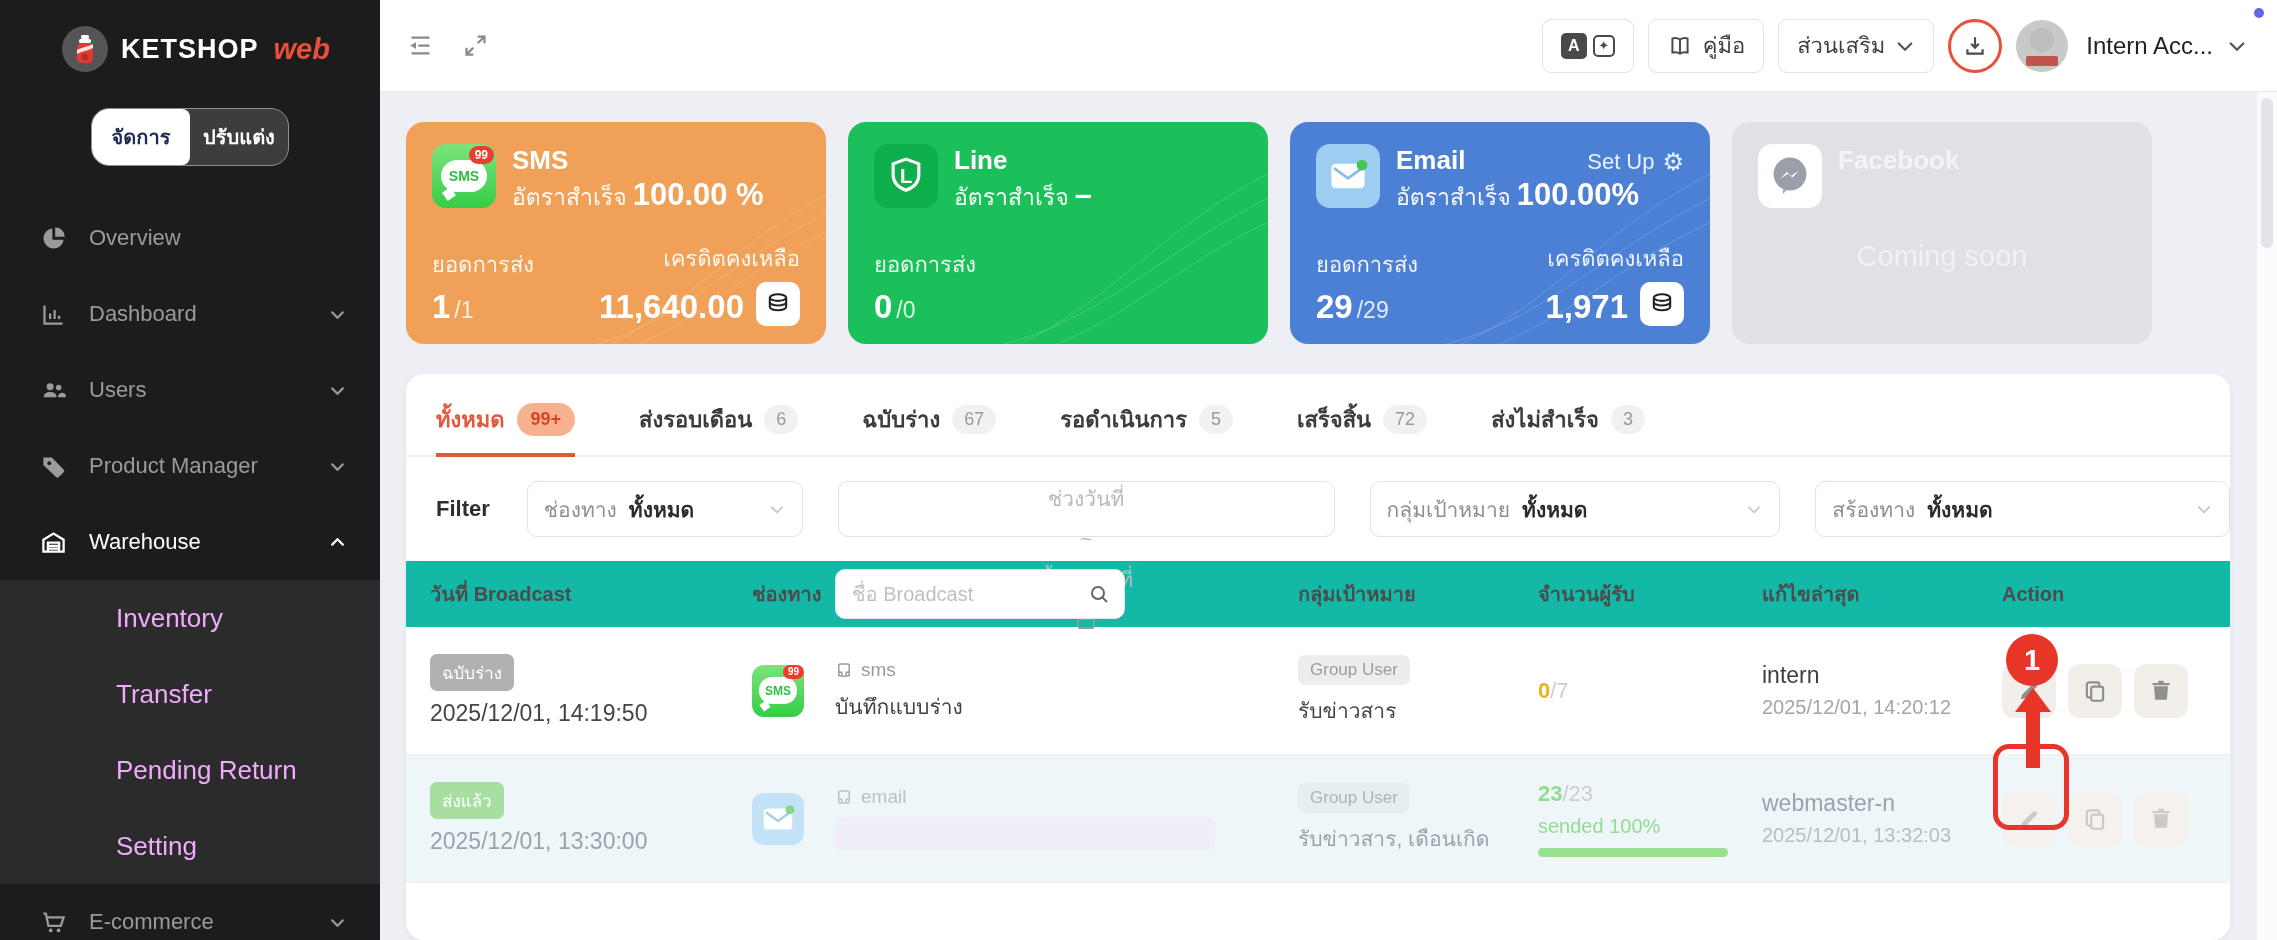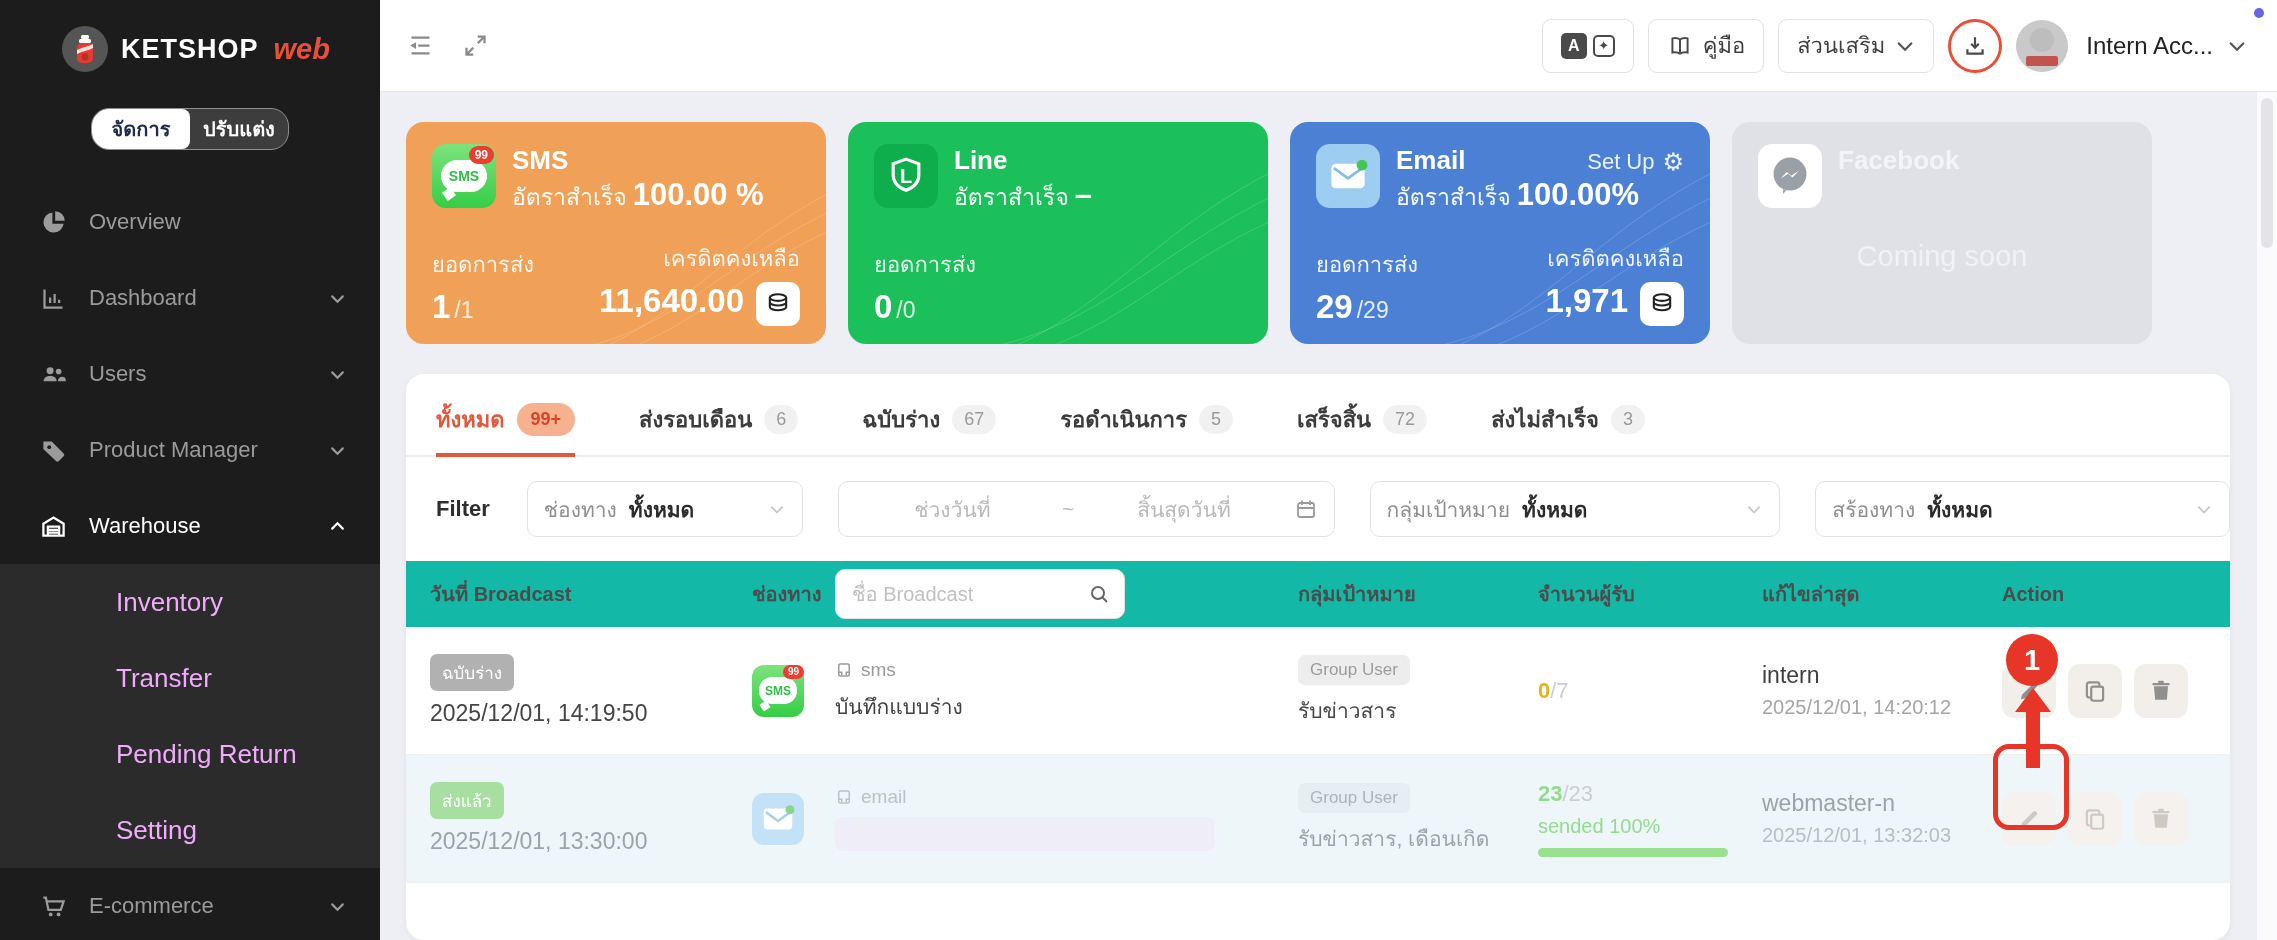--- a/index.html
+++ b/index.html
@@ -9,21 +9,21 @@
     background:#edeff4; color:#333; position:relative;
   }
   svg { display:block; }
 
   
   .sidebar { position:absolute; left:0; top:0; width:380px; height:940px; background:#1c1c1c; color:#9b9b9b; z-index:5; }
   .logo-row { display:flex; align-items:center; gap:13px; padding:26px 0 0 62px; }
   .logo-circle { width:46px; height:46px; border-radius:50%; background:#555; display:flex; align-items:center; justify-content:center; flex:0 0 auto; }
   .brand-name { color:#fff; font-weight:800; font-size:27px; letter-spacing:1px; }
   .brand-suffix { color:#e8503a; font-weight:800; font-style:italic; font-size:29px; margin-left:2px; }
-  .mode-toggle { width:198px; height:42px; margin:36px auto 0; border:1.5px solid #8f8f8f; border-radius:18px; display:flex; overflow:hidden; background:#3d3d3d; }
+  .mode-toggle { width:198px; height:58px; margin:36px auto 0; border:1.5px solid #8f8f8f; border-radius:18px; display:flex; overflow:hidden; background:#3d3d3d; }
   .mode-seg { flex:1; display:flex; align-items:center; justify-content:center; font-size:20px; }
   .mode-seg.on { background:#fff; color:#1e2b4f; font-weight:800; border-radius:8px; }
   .mode-seg.off { color:#fff; font-weight:700; }
   .nav { margin-top:34px; }
   .nav-item { height:76px; display:flex; align-items:center; gap:22px; padding:0 34px 0 40px; font-size:22px; cursor:pointer; }
   .nav-item .nico { width:27px; height:27px; color:#9b9b9b; flex:0 0 auto; }
   .nav-item .nlabel { flex:1; }
   .nav-item .nchev { width:17px; height:17px; color:#9b9b9b; }
   .nav-item.active { color:#fff; }
   .nav-item.active .nico, .nav-item.active .nchev { color:#fff; }
@@ -69,21 +69,21 @@
   .line-letter { position:absolute; color:#fff; font-weight:800; font-size:20px; }
   .app-icon.email-app { background:#9ecdf2; }
   .app-icon.fb-app { background:#fff; }
   .card-title { font-size:26px; font-weight:800; line-height:1.25; }
   .card-rate { font-size:23px; color:rgba(255,255,255,.95); }
   .rate-value { font-size:31px; font-weight:800; color:#fff; margin-left:6px; }
   .card-foot { position:absolute; left:26px; right:26px; bottom:18px; display:flex; justify-content:space-between; align-items:flex-end; }
   .foot-label { font-size:22px; color:rgba(255,255,255,.92); margin-bottom:6px; }
   .foot-value { font-size:33px; font-weight:800; }
   .foot-den { font-size:23px; font-weight:400; color:rgba(255,255,255,.85); margin-left:4px; }
-  .credit-line { display:flex; align-items:flex-start; gap:12px; justify-content:flex-end; }
+  .credit-line { display:flex; align-items:flex-end; gap:12px; justify-content:flex-end; }
   .coins-box { width:44px; height:44px; background:#fff; border-radius:10px; display:flex; align-items:center; justify-content:center; }
   .setup { position:absolute; right:0; top:4px; display:flex; align-items:center; gap:8px; font-size:22px; color:#e9f1fc; cursor:pointer; }
   .setup .gear { font-size:24px; }
   .fb-title { color:#f3f4f7; }
   .coming-soon { position:absolute; left:0; right:0; top:118px; text-align:center; font-size:29px; color:#f1f2f5; }
 
   
   .panel { position:absolute; left:26px; top:282px; width:1824px; height:566px; background:#fff; border-radius:18px; box-shadow:0 2px 6px rgba(30,40,60,.05); overflow:hidden; }
   .panel-head { display:flex; align-items:center; padding:26px 26px 0 30px; }
   .p-title { font-size:37px; font-weight:800; color:#262626; }
@@ -100,21 +100,21 @@
   .filter-label { font-size:22px; font-weight:700; color:#2e2e2e; margin-right:2px; }
   .fbox { height:56px; border:1px solid #e2e2e2; border-radius:10px; background:#fff; display:flex; align-items:center; padding:0 16px; gap:12px; font-size:21px; cursor:pointer; }
   .fprefix { color:#8f8f8f; }
   .fvalue { color:#2b2b2b; font-weight:700; }
   .fchev { width:18px; height:18px; color:#c9c9c9; margin-left:auto; }
   .w-channel { width:282px; }
   .w-date { width:508px; }
   .w-group { width:420px; }
   .w-creator { width:424px; }
   .ph { color:#b9b9b9; }
-  .date-box { justify-content:space-between; }
+  .date-box { justify-content:space-between;flex-direction:column; }
   .cal { width:24px; height:24px; color:#9a9a9a; }
 
   .tgrid { display:grid; grid-template-columns:322px 83px 463px 240px 224px 218px 1fr; align-items:center; padding-left:24px; }
   .thead { background:#14b8a6; height:66px; font-size:20px; font-weight:700; color:#4c4c4c; margin-top:4px; }
   .search-wrap { position:relative; width:290px; }
   .search-input { width:290px; height:50px; border:1px solid #e3e3e3; border-radius:10px; padding:0 46px 0 16px; font-size:20px; color:#444; font-family:inherit; background:#fff; }
   .search-input::placeholder { color:#c0c0c0; }
   .search-ico { position:absolute; right:14px; top:13px; width:24px; height:24px; color:#666; }
 
   .trow { height:128px; border-bottom:1px solid #f1f1f1; background:#fff; }

